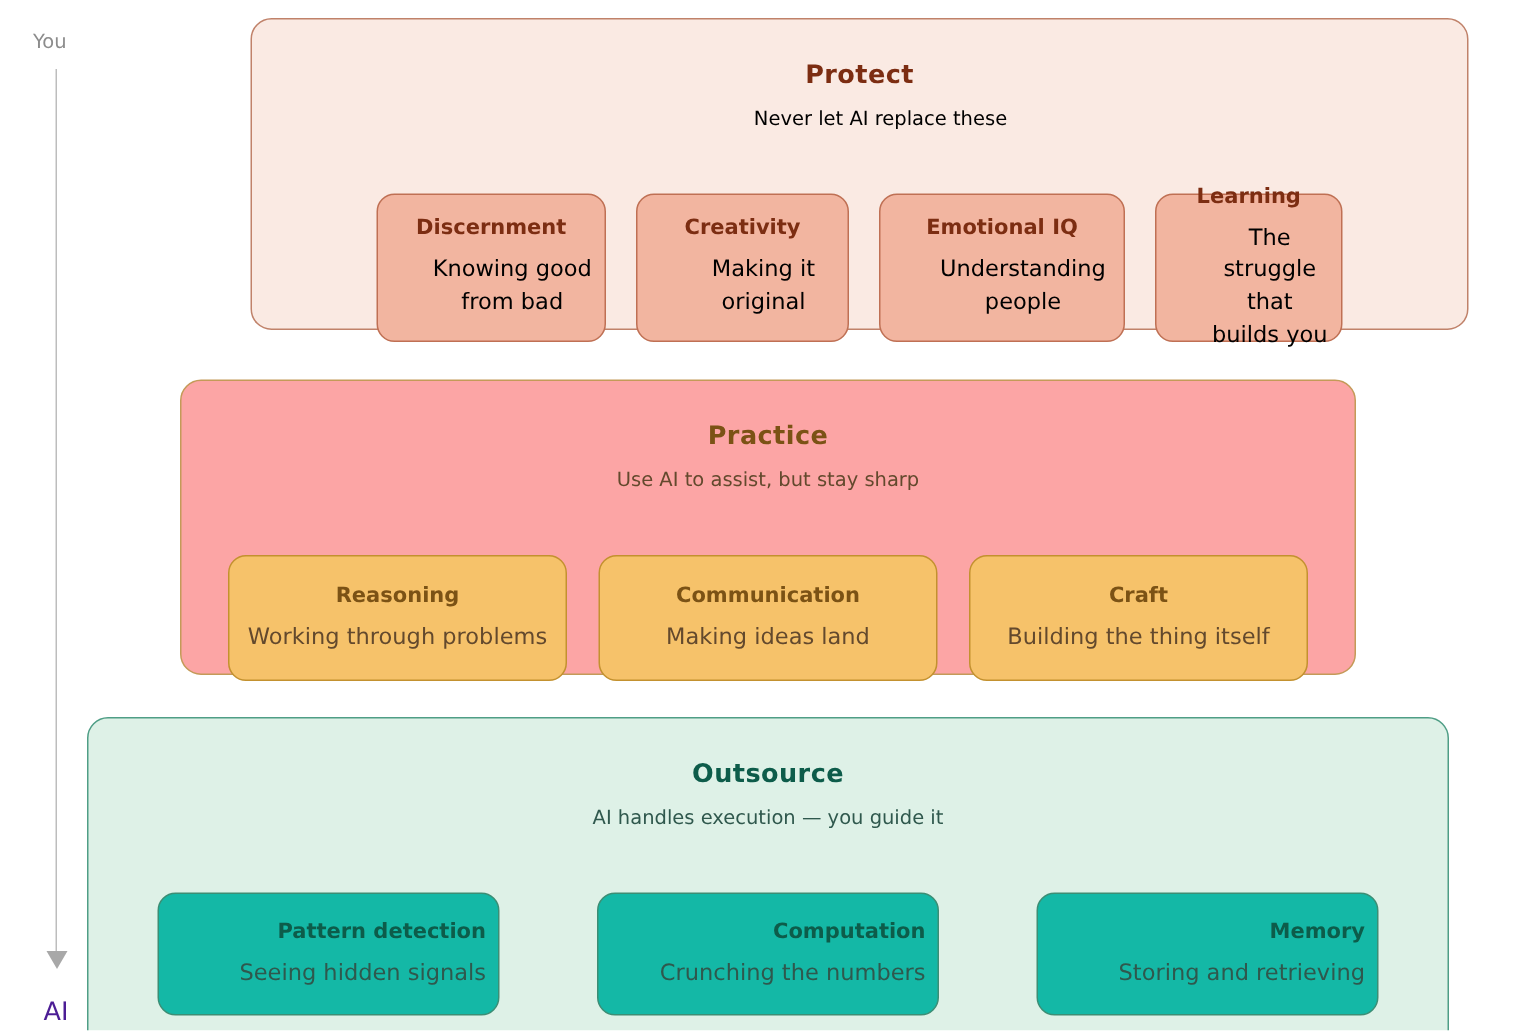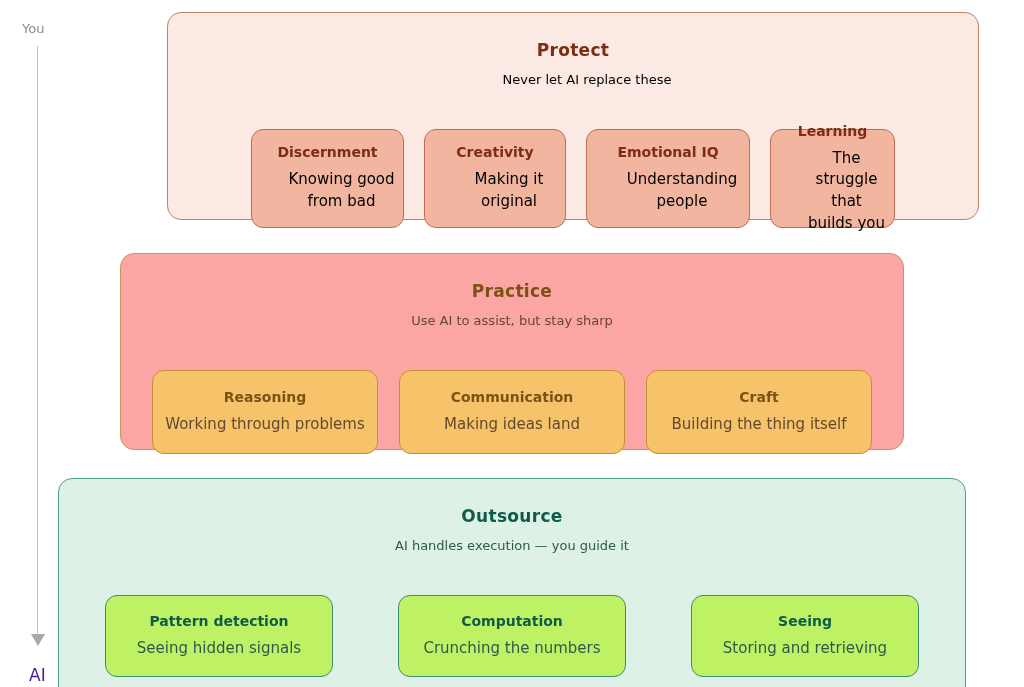--- a/index.html
+++ b/index.html
@@ -137,24 +137,25 @@
   .panel.outsource {
     left: 58px; top: 478px;
     width: 908px; height: 235px;
     background: #def1e7;
     border-color: #4f9e86;
   }
   .panel.outsource h2, .panel.outsource .card-title { color: #0d5c4a; }
   .panel.outsource .panel-sub, .panel.outsource .card-sub { color: #2f584d; }
   .outsource .cards { gap: 65px; }
   .outsource .card {
-    background: #bef264;
+    background: #14b8a6;
     border-color: #3c8e75;
     width: 228px;
     height: 82px;
+    align-items: flex-end;
   }
 </style>
 </head>
 <body>
 
 <div class="canvas">
 
   <div class="axis-top-label">You</div>
   <div class="axis-line"></div>
   <div class="axis-arrow"></div>
@@ -212,19 +213,19 @@
     <div class="cards">
       <div class="card">
         <div class="card-title">Pattern detection</div>
         <div class="card-sub">Seeing hidden signals</div>
       </div>
       <div class="card">
         <div class="card-title">Computation</div>
         <div class="card-sub">Crunching the numbers</div>
       </div>
       <div class="card">
-        <div class="card-title">Seeing</div>
+        <div class="card-title">Memory</div>
         <div class="card-sub">Storing and retrieving</div>
       </div>
     </div>
   </section>
 
 </div>
 
 </body></html>

